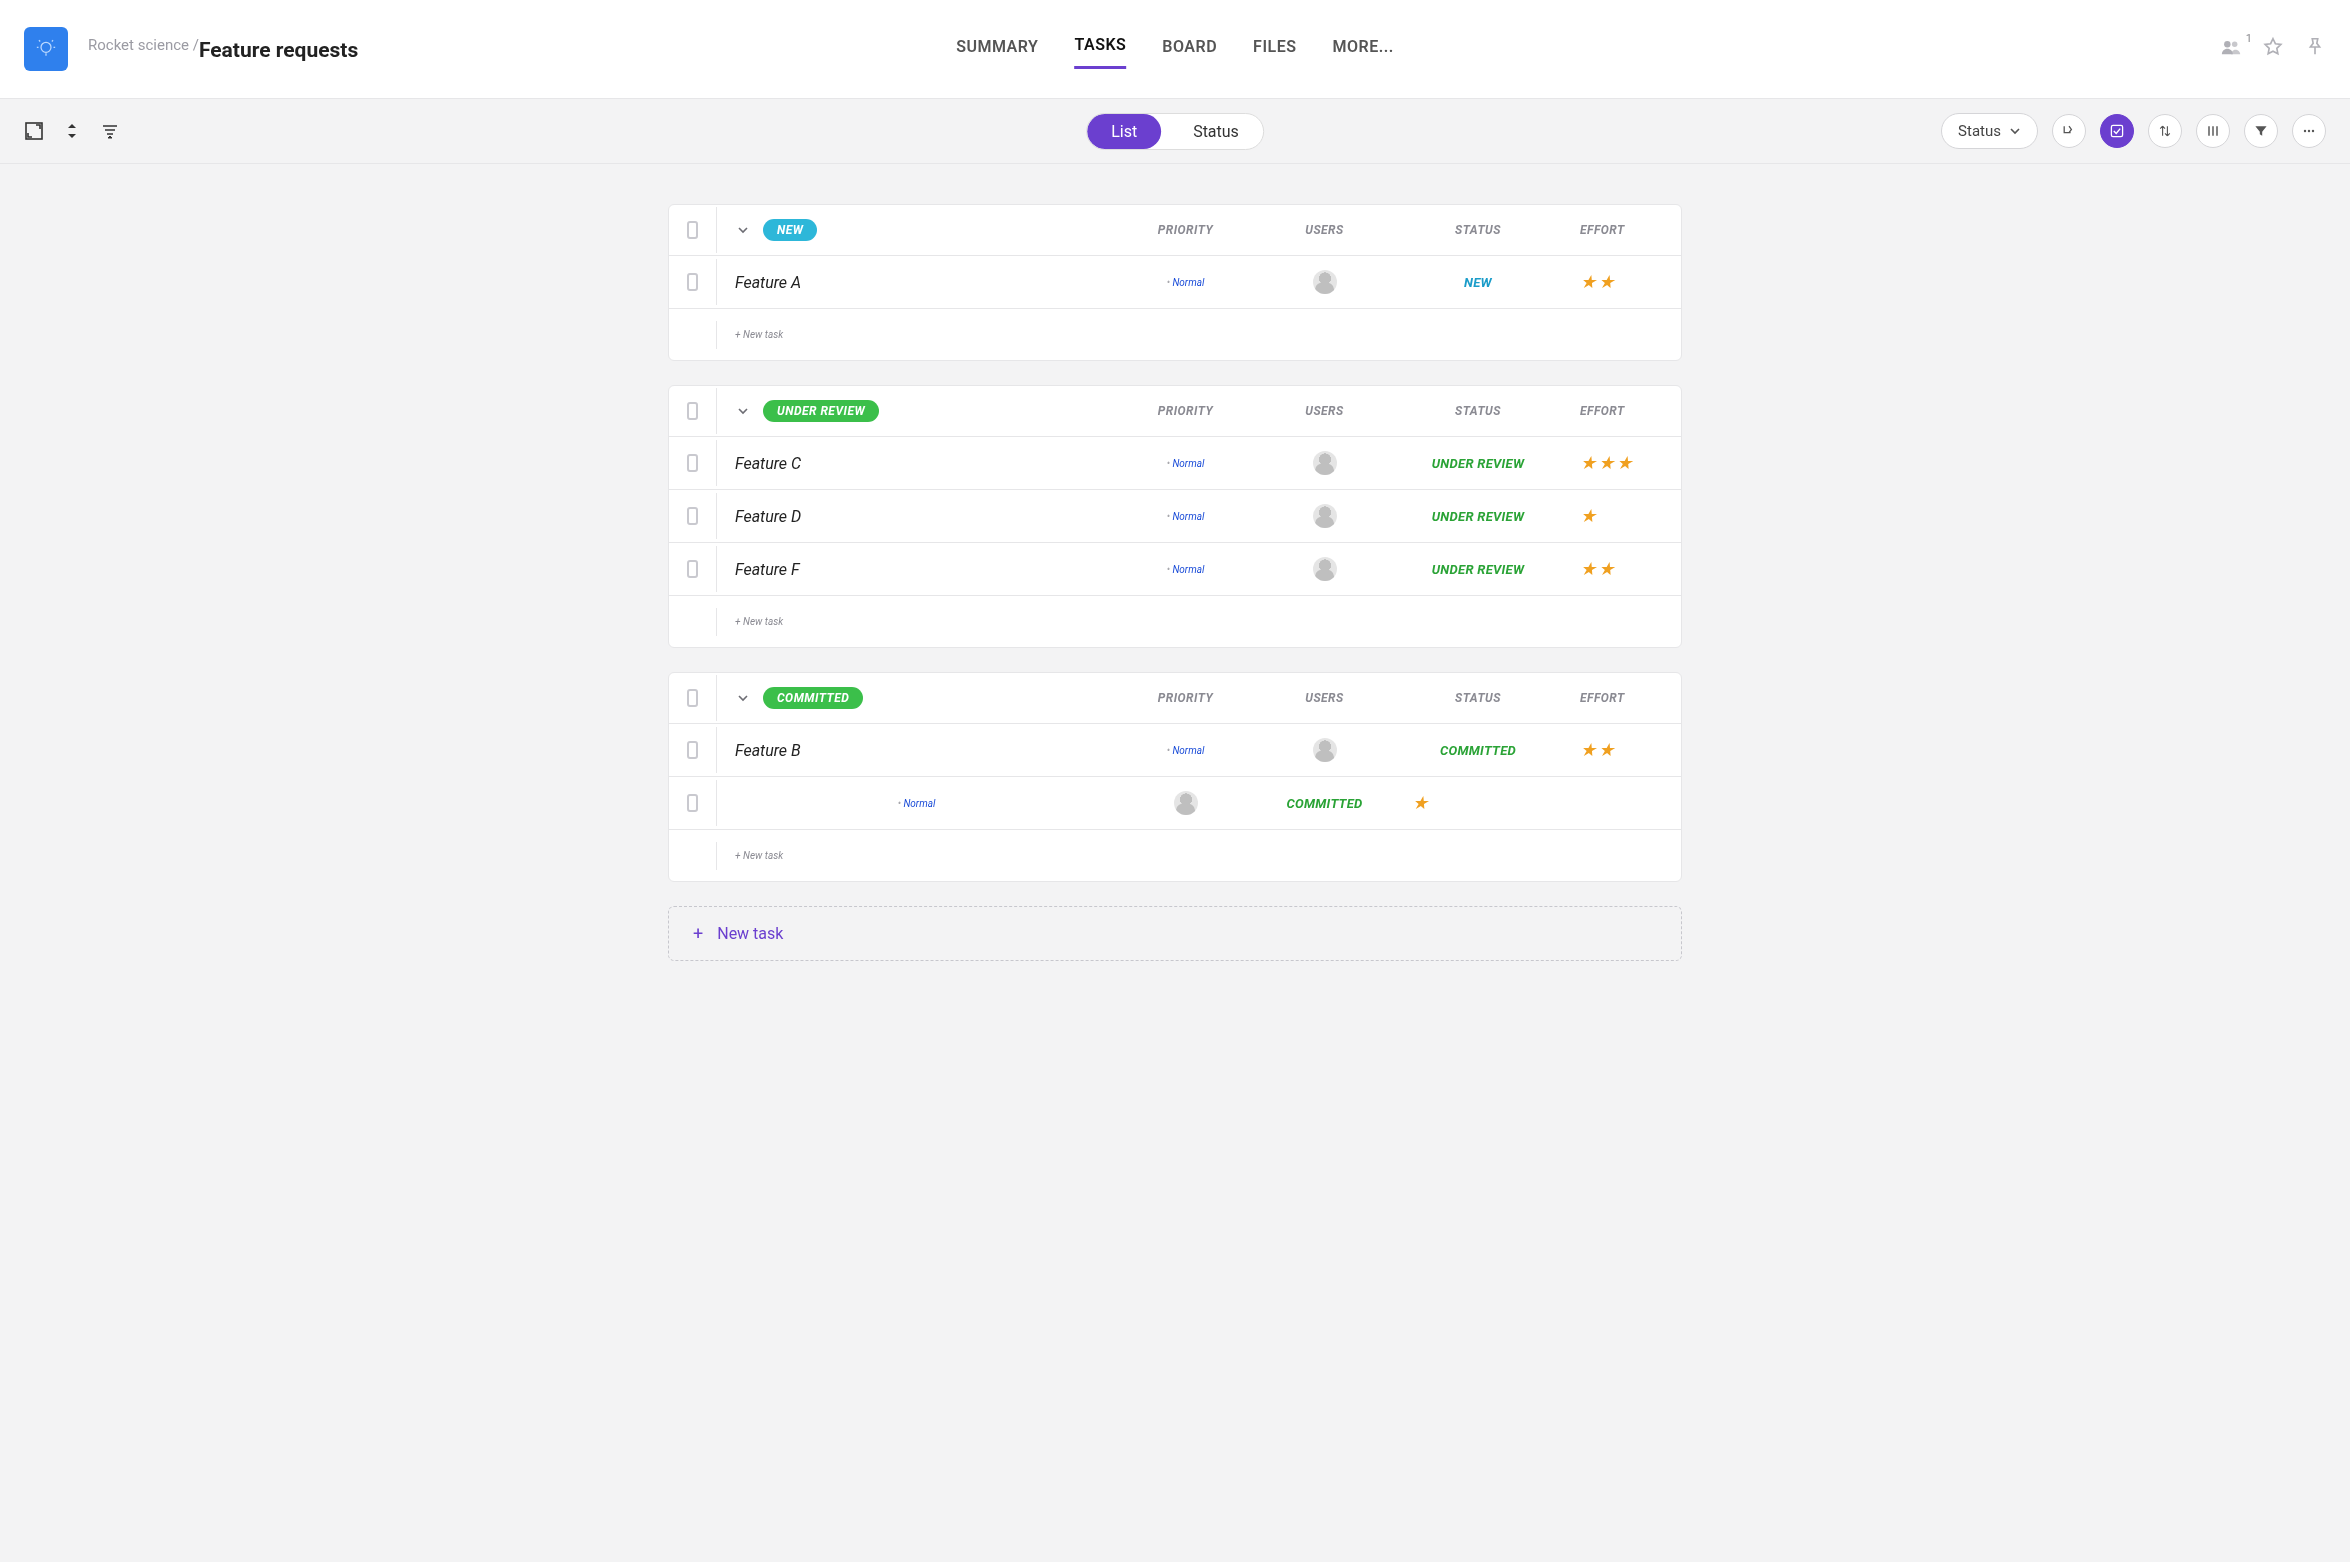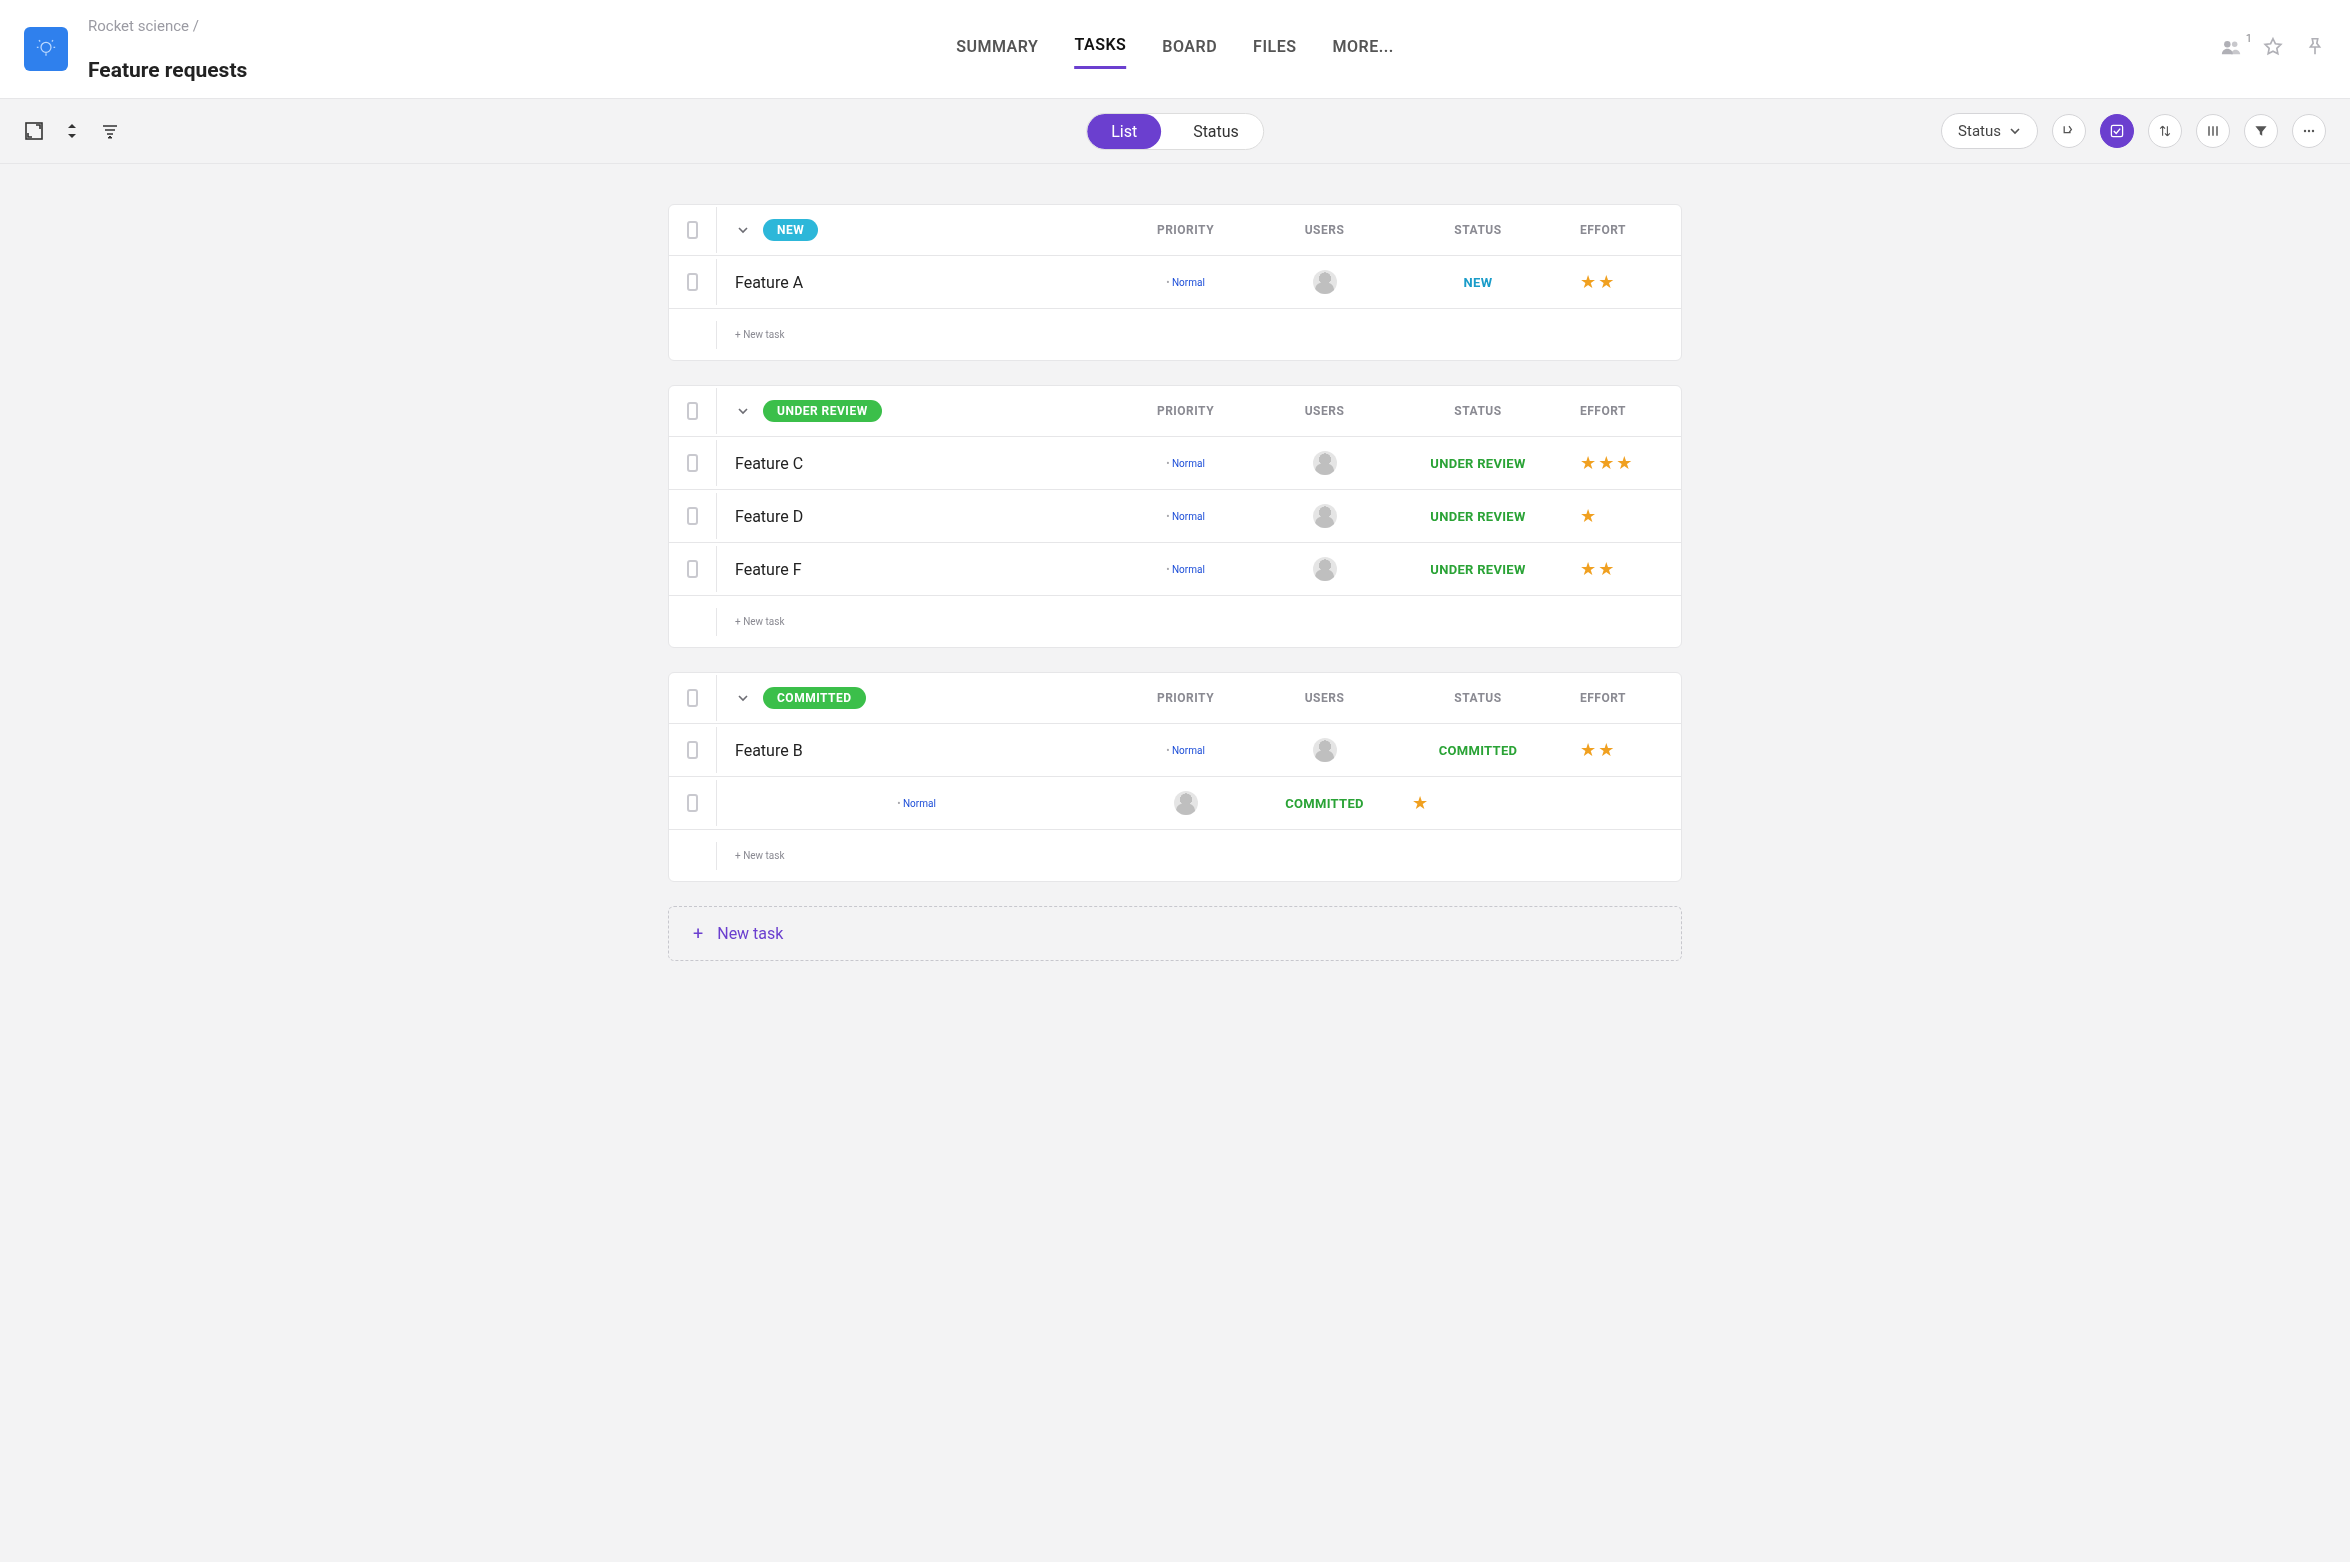--- a/index.html
+++ b/index.html
@@ -7,21 +7,21 @@
   body { background: #fff; }
 
   
   .header { display: flex; align-items: center; height: 99px; padding: 0 24px; border-bottom: 1px solid #e6e6e8; position: relative; }
   .project-icon {
     width: 44px; height: 44px; border-radius: 6px; background: #2f80ed;
     display: flex; align-items: center; justify-content: center; color: #fff;
     margin-right: 20px;
   }
   .project-icon svg { width: 20px; height: 20px; }
-  .title-block { display: flex; flex-direction: column; gap: 21px; }
+  .title-block { display: flex; flex-direction: row; }
   .breadcrumb { font-size: 15px; color: #9b9ba3; }
   .page-title { font-size: 21px; font-weight: 700; margin-top: 2px; }
 
   .tabs { position: absolute; left: 50%; transform: translateX(-50%); display: flex; gap: 36px; align-items: center; }
   .tab { font-size: 16px; font-weight: 600; letter-spacing: 0.5px; color: #555; cursor: pointer; padding: 6px 0 12px; }
   .tab.active { color: #111; border-bottom: 3px solid #6b3fcf; }
 
   .header-actions { margin-left: auto; display: flex; align-items: center; gap: 20px; color: #b0b0b6; }
   .header-actions .icon-wrap { position: relative; cursor: pointer; }
   .header-actions svg { width: 22px; height: 22px; stroke: #b0b0b6; fill: none; }
@@ -63,20 +63,21 @@
   .board { width: 1014px; max-width: 92%; margin: 0 auto; }
 
   .group {
     background: #fff; border: 1px solid #e6e6e8; border-radius: 6px; margin-bottom: 24px;
   }
   .ghead, .row, .gfoot {
     display: grid;
     grid-template-columns: 48px 1fr 139px 139px 168px 119px;
     align-items: center; min-height: 51px;
     border-bottom: 1px solid #e6e6e8;
+    font-style: italic;
   }
   .gfoot { border-bottom: none; }
   .cell { padding: 14px 18px; display: flex; align-items: center; }
   .cell.center { justify-content: center; }
   .cell.chk { border-right: 1px solid #e6e6e8; justify-content: center; }
   .ghead .colh { font-size: 12px; font-weight: 700; letter-spacing: 0.5px; color: #8a8a92; text-transform: uppercase; }
   .ghead .name-cell { gap: 12px; }
   .chevron { width: 16px; height: 16px; display: inline-flex; align-items: center; justify-content: center; color: #6d6d74; cursor: pointer; }
   .chip { padding: 4px 14px; border-radius: 989px; font-size: 12px; font-weight: 700; letter-spacing: 0.5px; color: #fff; }
   .chip.new { background: #2db7d9; }

